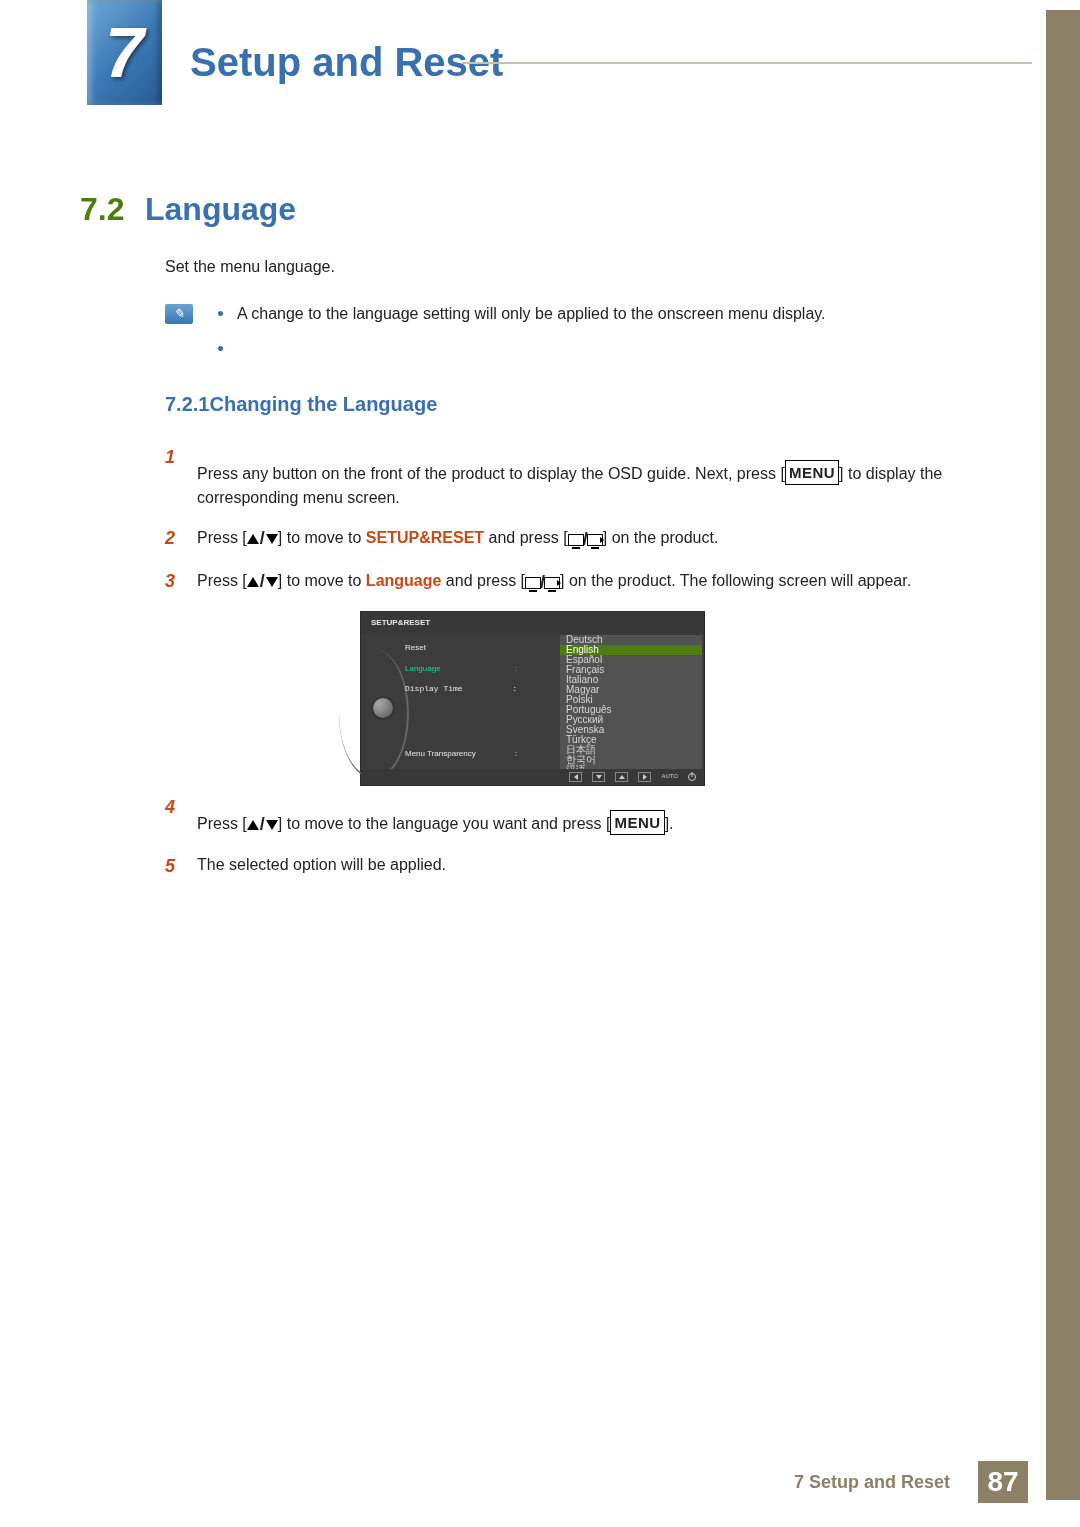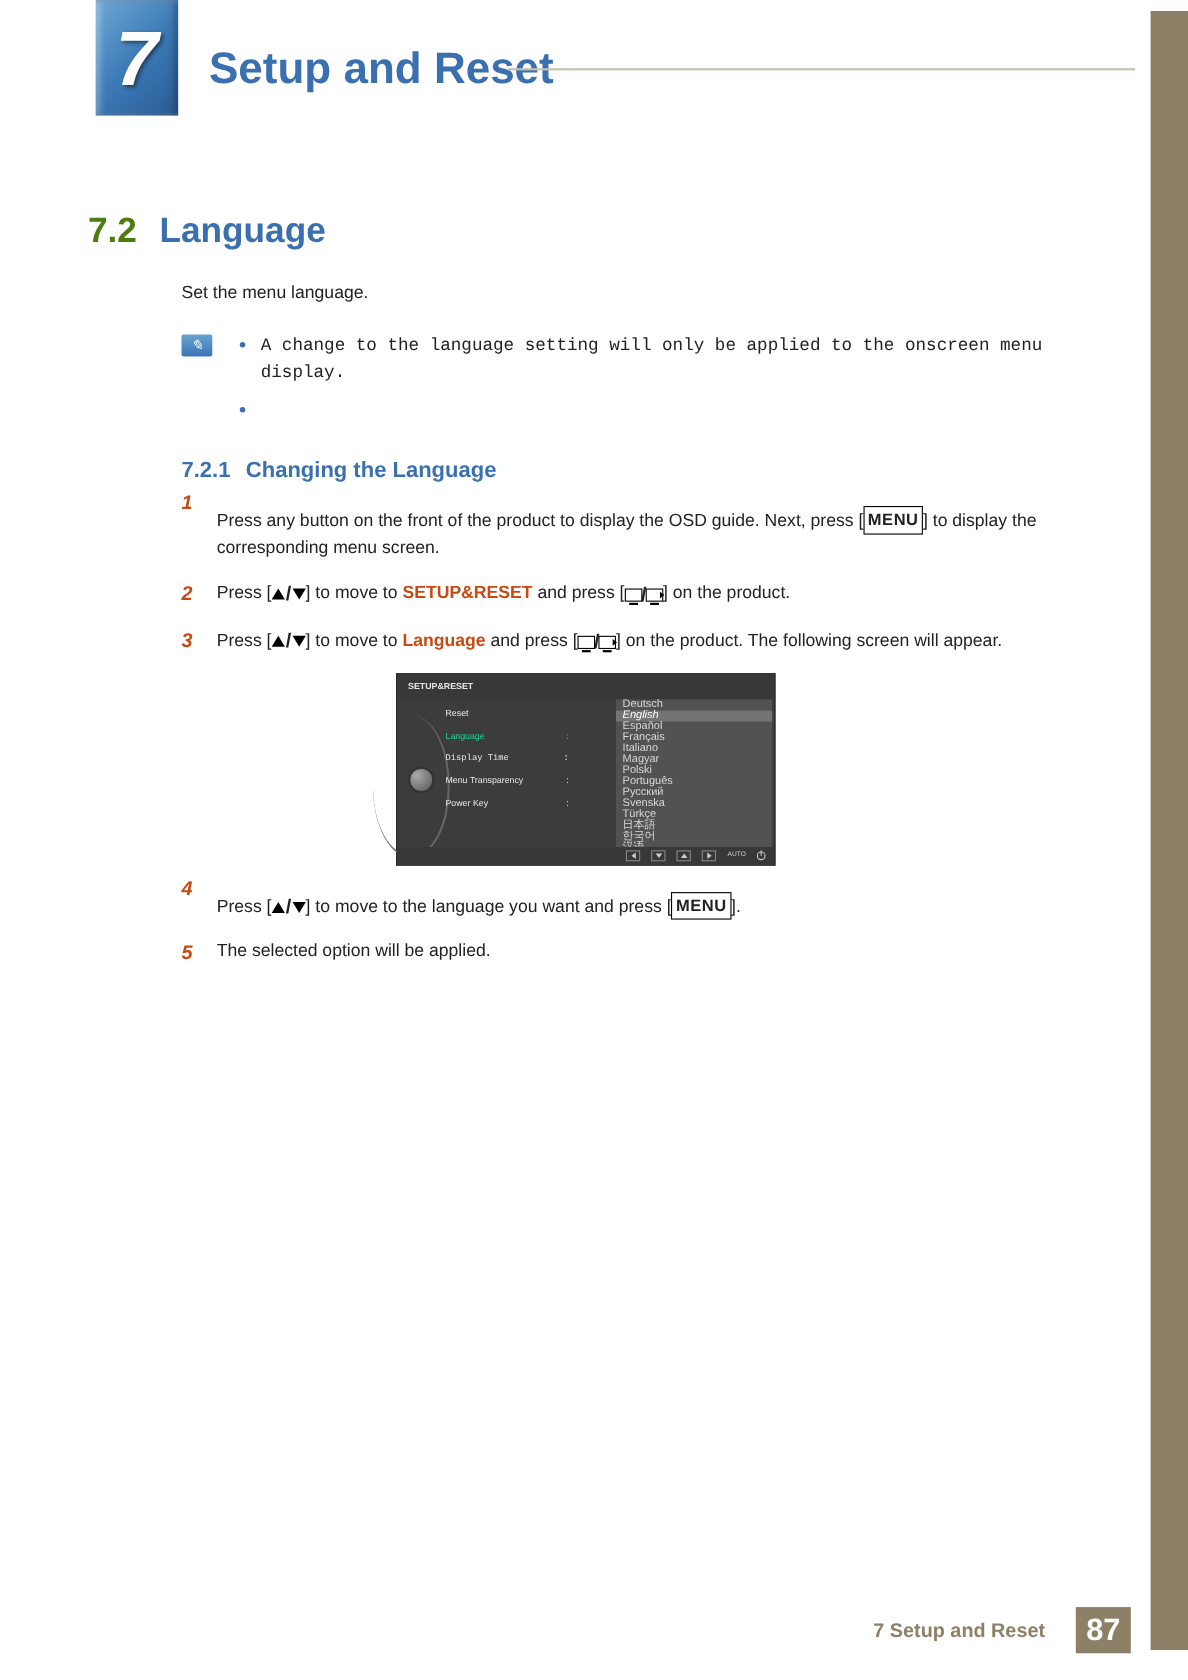--- a/index.html
+++ b/index.html
@@ -95,37 +95,36 @@
   align-items: center;
   justify-content: center;
   color: #fff;
   font-size: 13px;
   font-style: italic;
   flex-shrink: 0;
   margin-top: 2px;
 }
 .note-list {
   flex: 1;
-  font-family: Liberation Mono, monospace;
 }
 .bullet-line {
   display: flex;
   gap: 14px;
   margin-bottom: 10px;
 }
 .dot {
   width: 5px; height: 5px; background: #3a6fb0; border-radius: 50%;
   margin-top: 9px; flex-shrink: 0;
 }
 .subsection {
   display: flex;
-  gap: 14px;
   font-size: 20px;
   font-weight: bold;
   color: #3a6fb0;
+  margin-bottom: 24px;
 }
 .steps {
   list-style: none;
   counter-reset: s;
 }
 .step {
   display: flex;
   gap: 18px;
   margin-bottom: 14px;
 }
@@ -236,23 +235,22 @@
   margin: 1px 2px 2px 0;
   padding: 0;
   font-size: 10px;
 }
 .osd-lang-item {
   color: #d8d8d8;
   padding: 0 6px;
   line-height: 10px;
 }
 .osd-lang-item.selected {
-  background: #737373;
+  background: #4d7c0f;
   color: #fff;
-  font-style: italic;
 }
 .osd-footer {
   position: absolute;
   bottom: 0;
   right: 0;
   left: 0;
   background: #383838;
   height: 16px;
   display: flex;
   justify-content: flex-end;
@@ -363,21 +361,21 @@
     <div class="osd-screenshot">
       <div class="osd-header">SETUP&amp;RESET</div>
       <div class="osd-body">
         <div class="osd-left">
           <div class="osd-left-arc"></div>
           <div class="osd-knob"></div>
           <div class="osd-menu" id="osd-menu">
               <div class="osd-menu-item">Reset</div>
               <div class="osd-menu-item active" style="display: flex; width: 120px;">Language<span class="osd-colon" style="position: static; margin-left: auto;">:</span></div>
               <div class="osd-menu-item" style="display: flex; width: 120px; font-family: Liberation Mono, monospace;">Display Time<span class="osd-colon" style="position: static; margin-left: auto;">:</span></div>
-              <div class="osd-menu-item" style="display: flex; width: 120px;">Menu Transparency<span class="osd-colon" style="position: static; margin-left: auto;">:</span></div>
+              <div class="osd-menu-item" style="display: flex; width: 120px; margin-top: 44px;">Menu Transparency<span class="osd-colon" style="position: static; margin-left: auto;">:</span></div>
               <div class="osd-menu-item" style="display: flex; width: 120px;">Power Key<span class="osd-colon" style="position: static; margin-left: auto;">:</span></div>
             </div>
         </div>
         <div class="osd-right" id="osd-langs">
             <div class="osd-lang-item">Deutsch</div>
             <div class="osd-lang-item selected">English</div>
             <div class="osd-lang-item">Español</div>
             <div class="osd-lang-item">Français</div>
             <div class="osd-lang-item">Italiano</div>
             <div class="osd-lang-item">Magyar</div>

